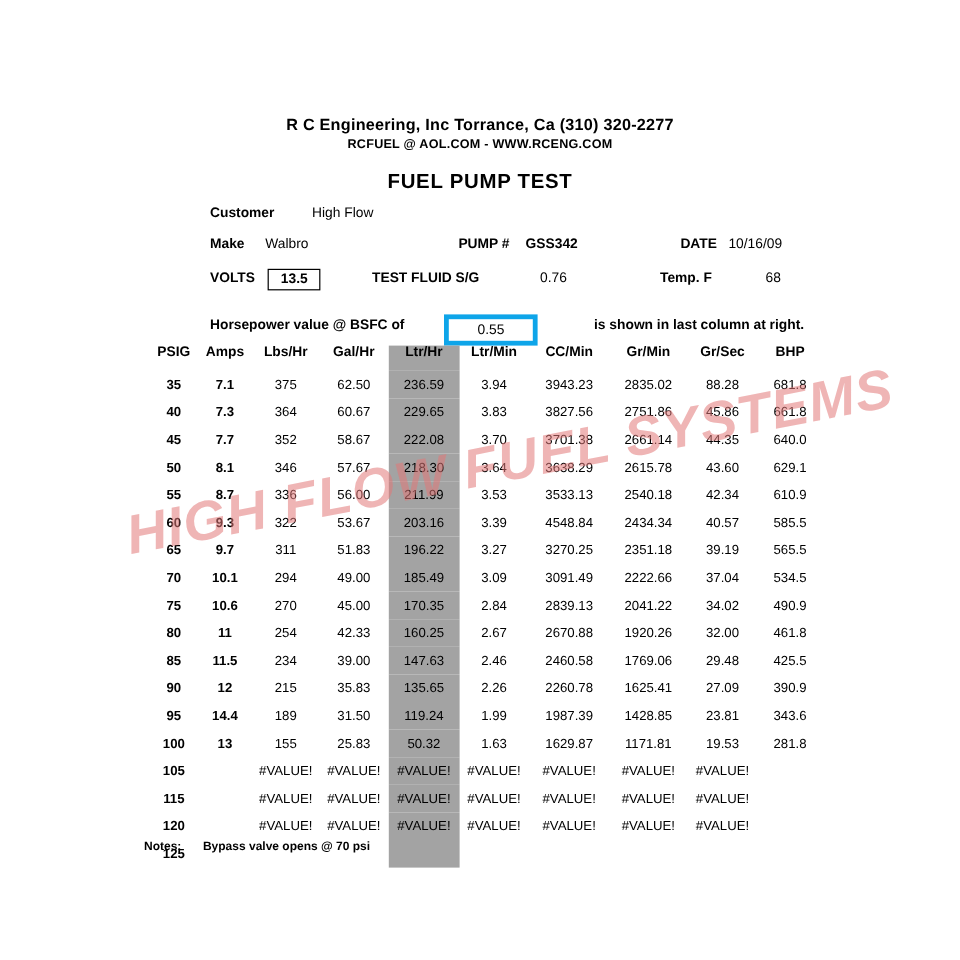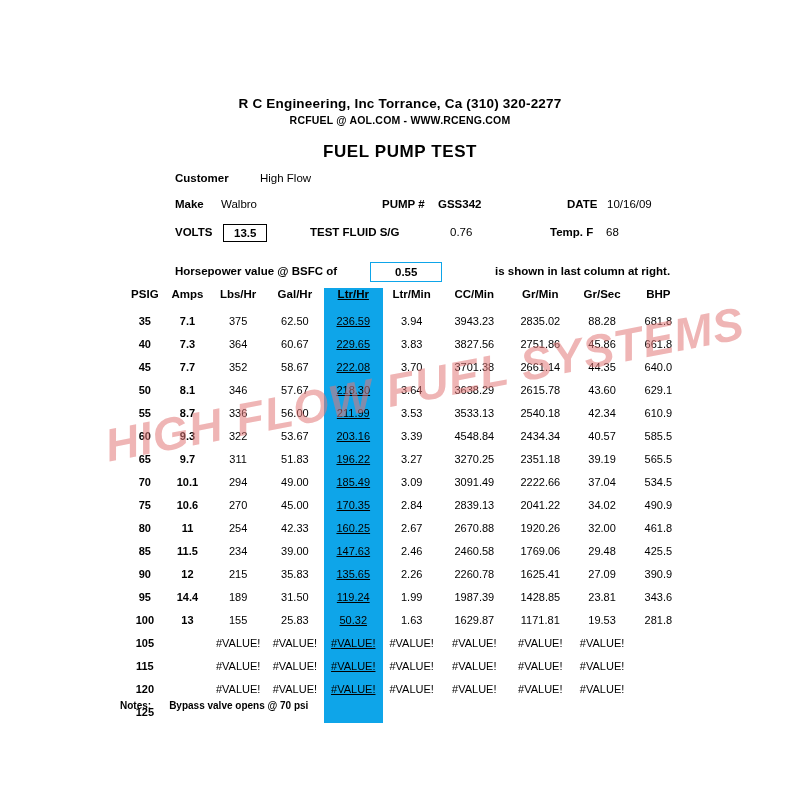--- a/index.html
+++ b/index.html
@@ -72,23 +72,23 @@
 
   .boxed {
     border: 1px solid #000;
     padding: 1px 10px;
     font-weight: bold;
     font-size: 11.5px;
     display: inline-block;
     line-height: 14px;
   }
   .boxed-wide {
-    border: 1px solid #0ea5e9;
+    border: 4px solid #0ea5e9;
     padding: 2px 24px;
-    font-weight: bold;
+    font-weight: normal;
     font-size: 11.5px;
     display: inline-block;
     line-height: 14px;
   }
 
   
   .table-wrap {
     position: absolute;
     left: 125px;
     top: 288px;
@@ -107,21 +107,21 @@
     white-space: nowrap;
   }
   table.data td {
     text-align: center;
     padding: 2px 0;
     height: 19px;
     white-space: nowrap;
   }
   td.psig, th.psig { font-weight: bold; width: 42px; }
   td.amps, th.amps { font-weight: bold; width: 48px; }
-  th.hl, td.hl { background: #0ea5e9; text-decoration: underline; }
+  th.hl, td.hl { background: #a3a3a3; }
   col.c-lbshr { width: 58px; }
   col.c-galhr { width: 60px; }
   col.c-ltrhr { width: 62px; }
   col.c-ltrmin { width: 60px; }
   col.c-ccmin { width: 72px; }
   col.c-grmin { width: 68px; }
   col.c-grsec { width: 62px; }
   col.c-bhp { width: 58px; }
 
   .notes {
@@ -176,21 +176,21 @@
       <span class="abs lbl" style="left:392px; top:0px;">DATE</span>
       <span class="abs val" style="left:432px; top:0px;">10/16/09</span>
     </div>
 
     <div class="row" style="height:30px;">
       <span class="abs lbl" style="left:0px; top:2px;">VOLTS</span>
       <span class="abs boxed" style="left:48px; top:0px;">13.5</span>
       <span class="abs lbl" style="left:135px; top:2px;">TEST FLUID  S/G</span>
       <span class="abs val" style="left:275px; top:2px;">0.76</span>
       <span class="abs lbl" style="left:375px; top:2px;">Temp. F</span>
-      <span class="abs val" style="left:431px; top:2px;">68</span>
+      <span class="abs val" style="left:463px; top:2px;">68</span>
     </div>
 
     <div class="row" style="height:30px; margin-top:8px;">
       <span class="abs lbl" style="left:0px; top:3px;">Horsepower value @  BSFC of</span>
       <span class="abs boxed-wide" style="left:195px; top:0px;">0.55</span>
       <span class="abs lbl" style="left:320px; top:3px;">is shown in last column at right.</span>
     </div>
 
   </div>
 

